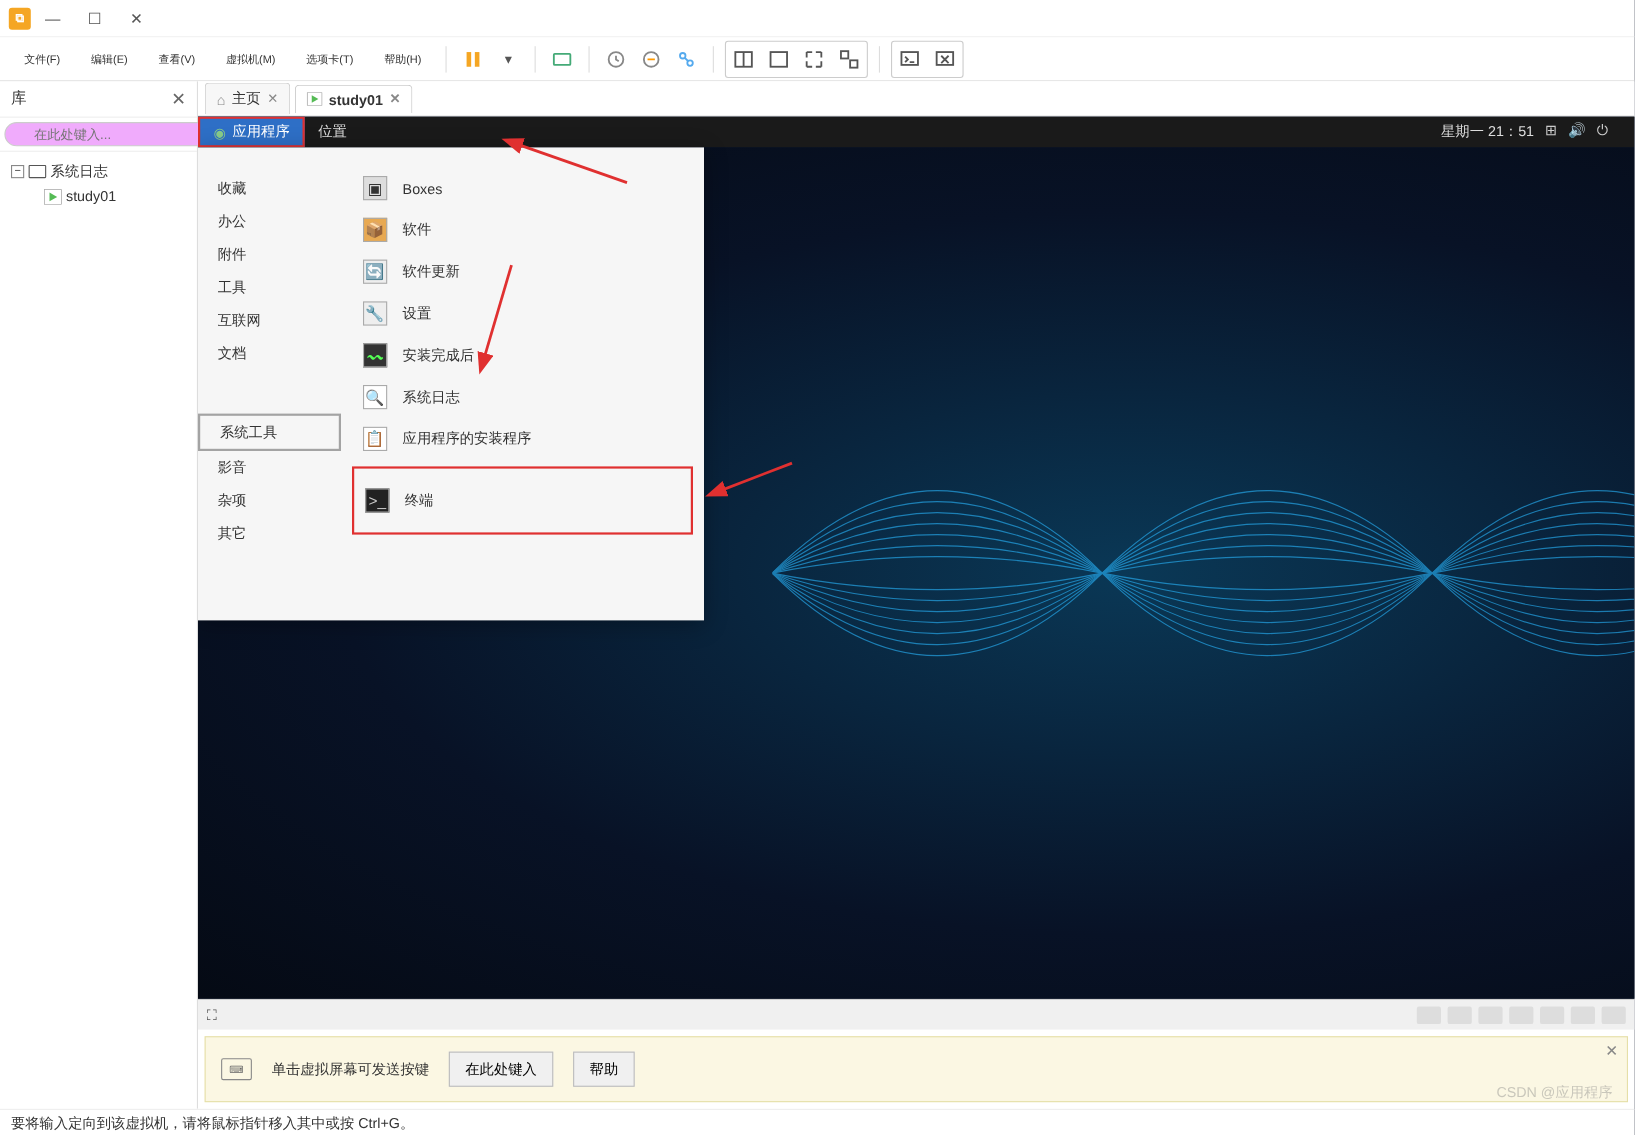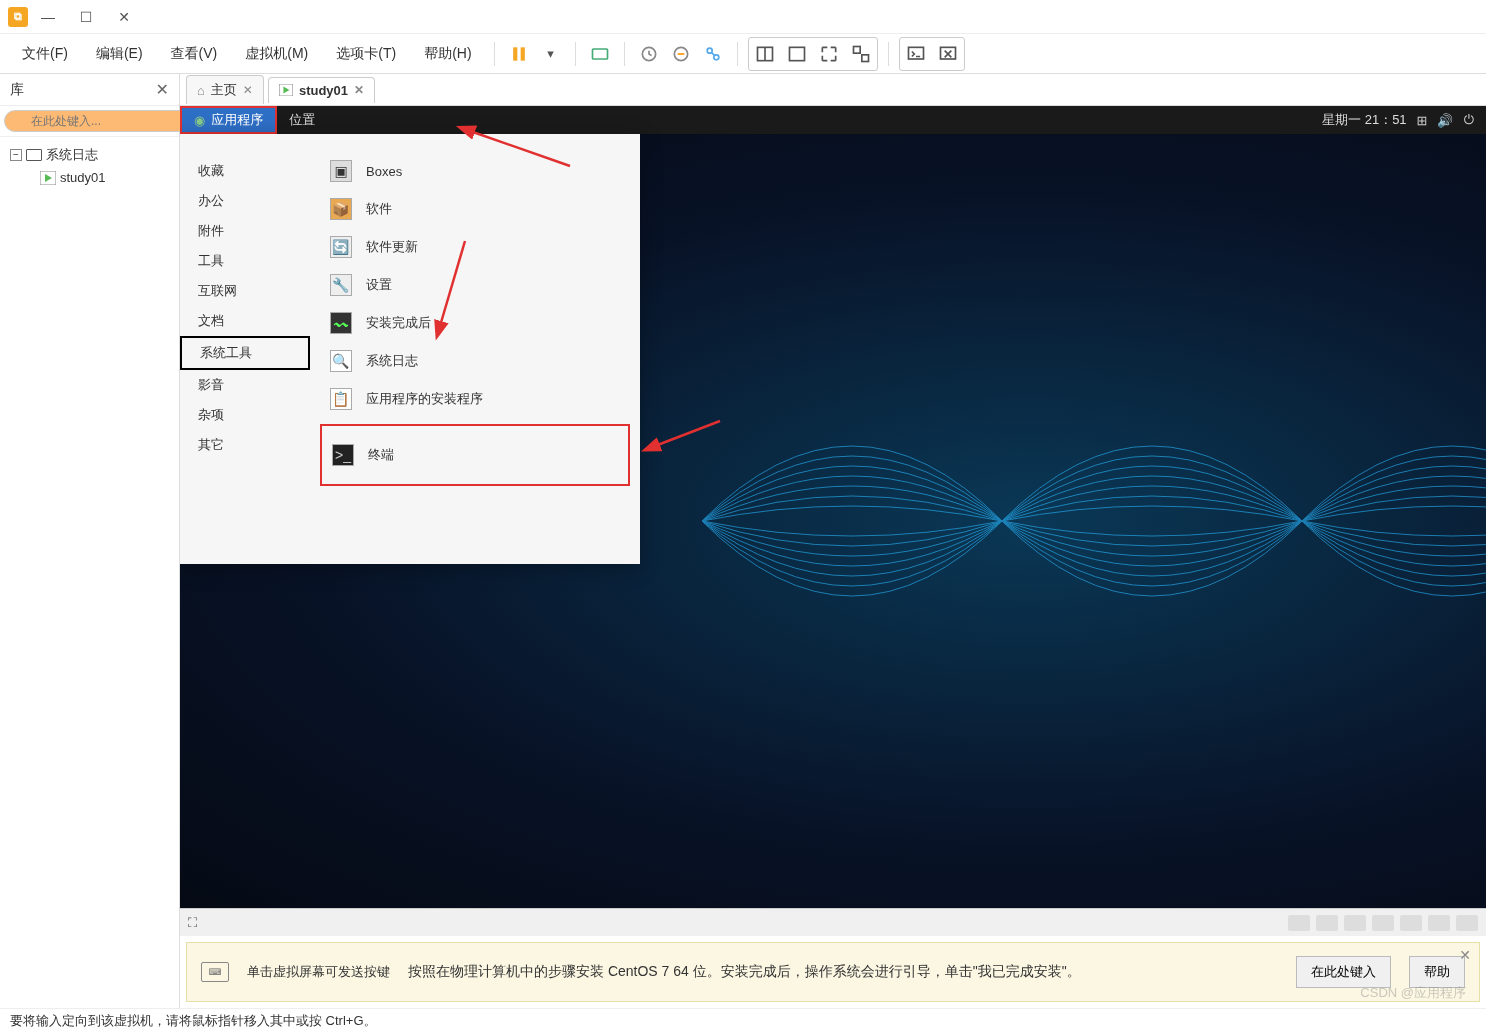--- a/index.html
+++ b/index.html
@@ -7,36 +7,36 @@
 
 
 .titlebar { display: flex; align-items: center; height: 34px; padding: 0 8px; background: #fff; border-bottom: 1px solid #eee; }
 .app-icon { width: 20px; height: 20px; background: #f5a623; border-radius: 3px; margin-right: 10px; display: flex; align-items: center; justify-content: center; color: #fff; font-size: 11px; font-weight: bold; }
 .title-text { flex: 1; font-size: 13px; }
 .win-controls { display: flex; gap: 18px; padding-right: 10px; }
 .win-btn { width: 20px; height: 20px; display: flex; align-items: center; justify-content: center; cursor: pointer; font-size: 14px; color: #555; }
 
 
 .menubar { display: flex; align-items: center; height: 40px; padding: 0 10px; background: #fff; border-bottom: 1px solid #ddd; gap: 4px; }
-.menu-item { padding: 6px 12px; cursor: pointer; font-size: 14px; }
+.menu-item { padding: 6px 12px; cursor: pointer; font-size: 10px; }
 .sep { width: 1px; height: 24px; background: #ddd; margin: 0 6px; }
 .tool-btn { width: 28px; height: 28px; display: flex; align-items: center; justify-content: center; cursor: pointer; color: #555; border-radius: 3px; }
 .tool-btn svg { width: 20px; height: 20px; }
 .pause-icon { color: #f5a623; }
 .tool-group { display: flex; gap: 4px; border: 1px solid #ccc; border-radius: 3px; padding: 2px; }
 
 
 .main { display: flex; height: calc(100% - 34px - 40px - 24px); }
 
 
 .sidebar { width: 180px; border-right: 1px solid #ddd; background: #fff; display: flex; flex-direction: column; }
 .sidebar-header { display: flex; align-items: center; justify-content: space-between; padding: 6px 10px; font-size: 14px; border-bottom: 1px solid #eee; }
 .close-x { cursor: pointer; color: #666; font-size: 16px; }
 .search-row { display: flex; align-items: center; padding: 4px; border-bottom: 1px solid #eee; }
-.search-input { flex: 1; border: 1px solid #ccc; border-radius: 12px; padding: 3px 8px 3px 26px; font-size: 12px; background: #fdba74; position: relative; }
+.search-input { flex: 1; border: 1px solid #ccc; border-radius: 12px; padding: 3px 8px 3px 26px; font-size: 12px; background: #f0abfc; position: relative; }
 .search-wrap { position: relative; flex: 1; }
 .search-icon-s { position: absolute; left: 8px; top: 5px; color: #888; font-size: 12px; }
 .dropdown-caret { padding: 0 6px; cursor: pointer; color: #555; }
 .tree { padding: 6px; }
 .tree-item { display: flex; align-items: center; padding: 3px 4px; cursor: pointer; gap: 4px; font-size: 13px; }
 .tree-child { padding-left: 34px; }
 .expand-btn { width: 12px; height: 12px; border: 1px solid #888; display: flex; align-items: center; justify-content: center; font-size: 10px; line-height: 1; }
 .monitor-icon { width: 16px; height: 12px; border: 1px solid #555; border-radius: 1px; }
 .vm-icon { display: inline-flex; align-items: center; }
 
@@ -46,32 +46,32 @@
 .tab { display: flex; align-items: center; gap: 6px; padding: 5px 10px; border: 1px solid #ccc; border-bottom: none; border-radius: 4px 4px 0 0; background: #f7f7f7; cursor: pointer; font-size: 13px; }
 .tab.active { background: #fff; font-weight: bold; }
 .tab-close { color: #888; font-size: 12px; cursor: pointer; }
 .home-icon { color: #888; }
 
 
 .vm-screen { flex: 1; background: #0b1428; position: relative; overflow: hidden; }
 .gnome-bar { position: absolute; top: 0; left: 0; right: 0; height: 28px; background: #1a1a1a; display: flex; align-items: center; color: #ddd; font-size: 13px; }
 .gnome-app { background: #2e6fc6; color: #fff; padding: 4px 12px; height: 100%; display: flex; align-items: center; border: 2px solid #e03030; }
 .gnome-place { padding: 4px 12px; height: 100%; display: flex; align-items: center; cursor: pointer; }
-.gnome-right { margin-left: auto; display: flex; align-items: center; gap: 10px; padding-right: 12px; }
+.gnome-right { margin-left: auto; display: flex; align-items: flex-start; gap: 10px; padding-right: 24px; }
 .gnome-icon { color: #ccc; cursor: pointer; }
 
 
 .wave-bg { position: absolute; top: 28px; left: 0; right: 0; bottom: 0; background: radial-gradient(ellipse at 65% 50%, #0a3856 0%, #081226 60%, #050a14 100%); overflow: hidden; }
 .wave-bg svg { position: absolute; top: 50%; left: 40%; transform: translateY(-50%); width: 900px; height: 500px; opacity: 0.85; }
 
 
 .app-menu { position: absolute; top: 28px; left: 0; width: 460px; height: 430px; background: #f6f6f6; box-shadow: 0 4px 20px rgba(0,0,0,0.3); display: flex; }
 .app-menu-left { width: 130px; padding: 22px 0; }
 .app-cat { padding: 6px 18px; cursor: pointer; font-size: 13px; color: #333; }
-.app-cat.highlighted { border: 2px solid #000000; }
+.app-cat.highlighted { border: 2px solid #a3a3a3; margin-top: 40px; }
 .app-menu-right { flex: 1; padding: 18px 10px; }
 .app-item { display: flex; align-items: center; gap: 14px; padding: 8px 10px; cursor: pointer; font-size: 13px; }
 .app-item.highlighted { border: 2px solid #e03030; padding: 18px 10px; margin-top: 6px; }
 .app-item-icon { width: 22px; height: 22px; display: flex; align-items: center; justify-content: center; background: #ddd; border: 1px solid #aaa; font-size: 14px; }
 
 
 .arrow { position: absolute; pointer-events: none; }
 .arrow svg { overflow: visible; }
 
 
@@ -368,21 +368,20 @@
         <div class="dev-icon"></div>
         <div class="dev-icon"></div>
         <div class="dev-icon"></div>
         <div class="dev-icon"></div>
       </div>
     </div>
 
     <div class="hint-bar">
       <span class="kbd-icon">⌨</span>
       <div class="hint-text">单击虚拟屏幕可发送按键</div>
-      <div class="hint-main" style="flex:1">按照在物理计算机中的步骤安装 CentOS 7 64 位。安装完成后，操作系统会进行引导，单击"我已完成安装"。</div>
       <button class="hint-btn">在此处键入</button>
       <button class="hint-btn">帮助</button>
       <span class="hint-close">✕</span>
     </div>
   </div>
 </div>
 
 <div class="statusbar">
   <span>要将输入定向到该虚拟机，请将鼠标指针移入其中或按 Ctrl+G。</span>
 </div>

